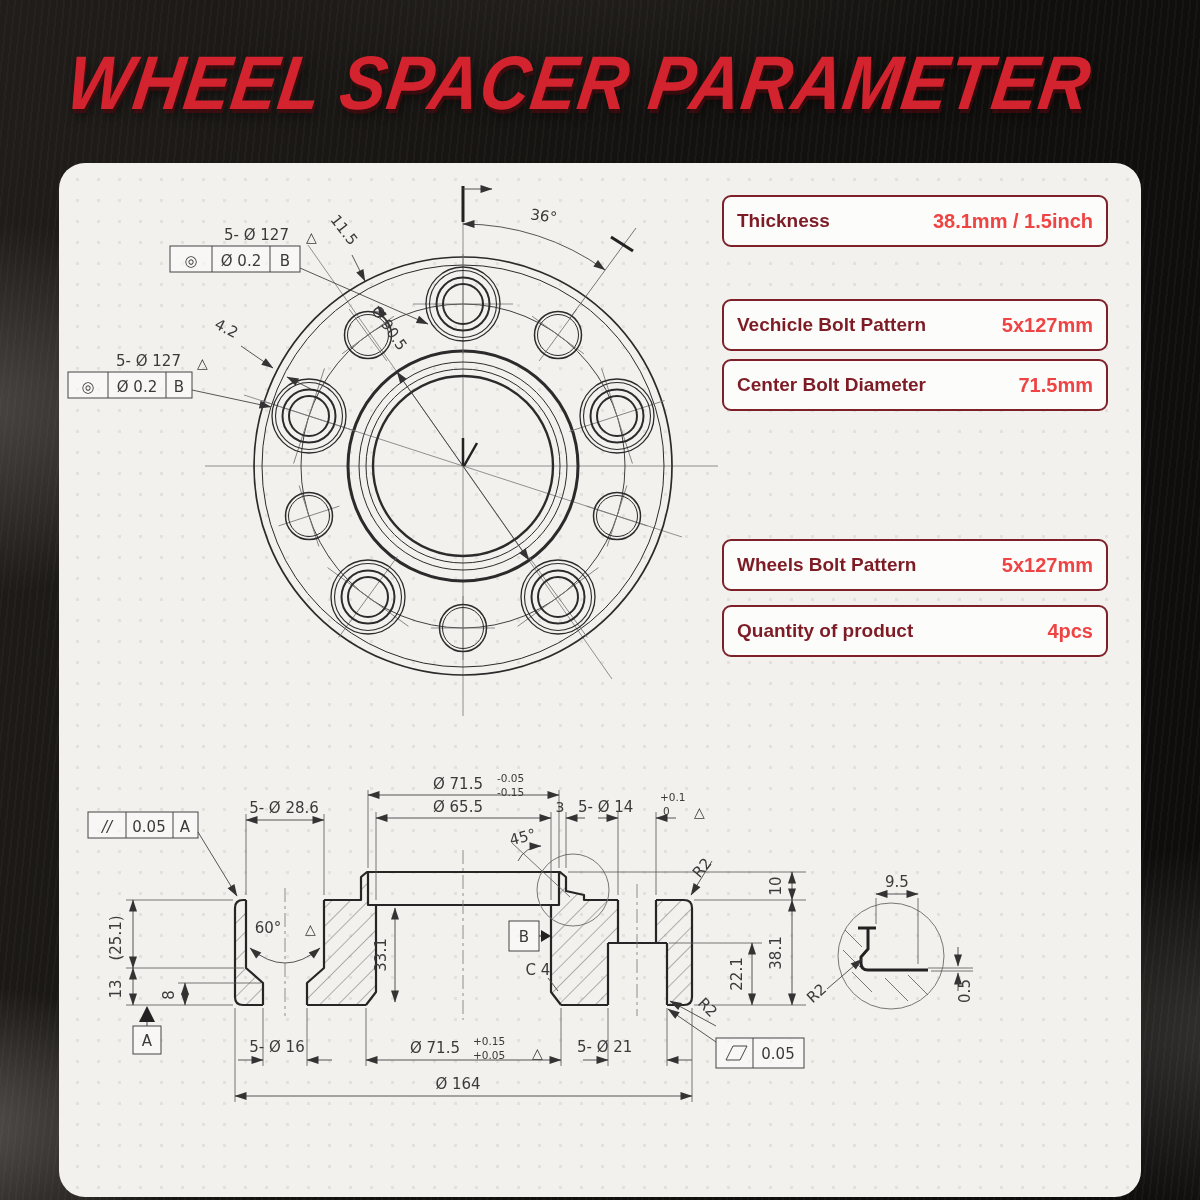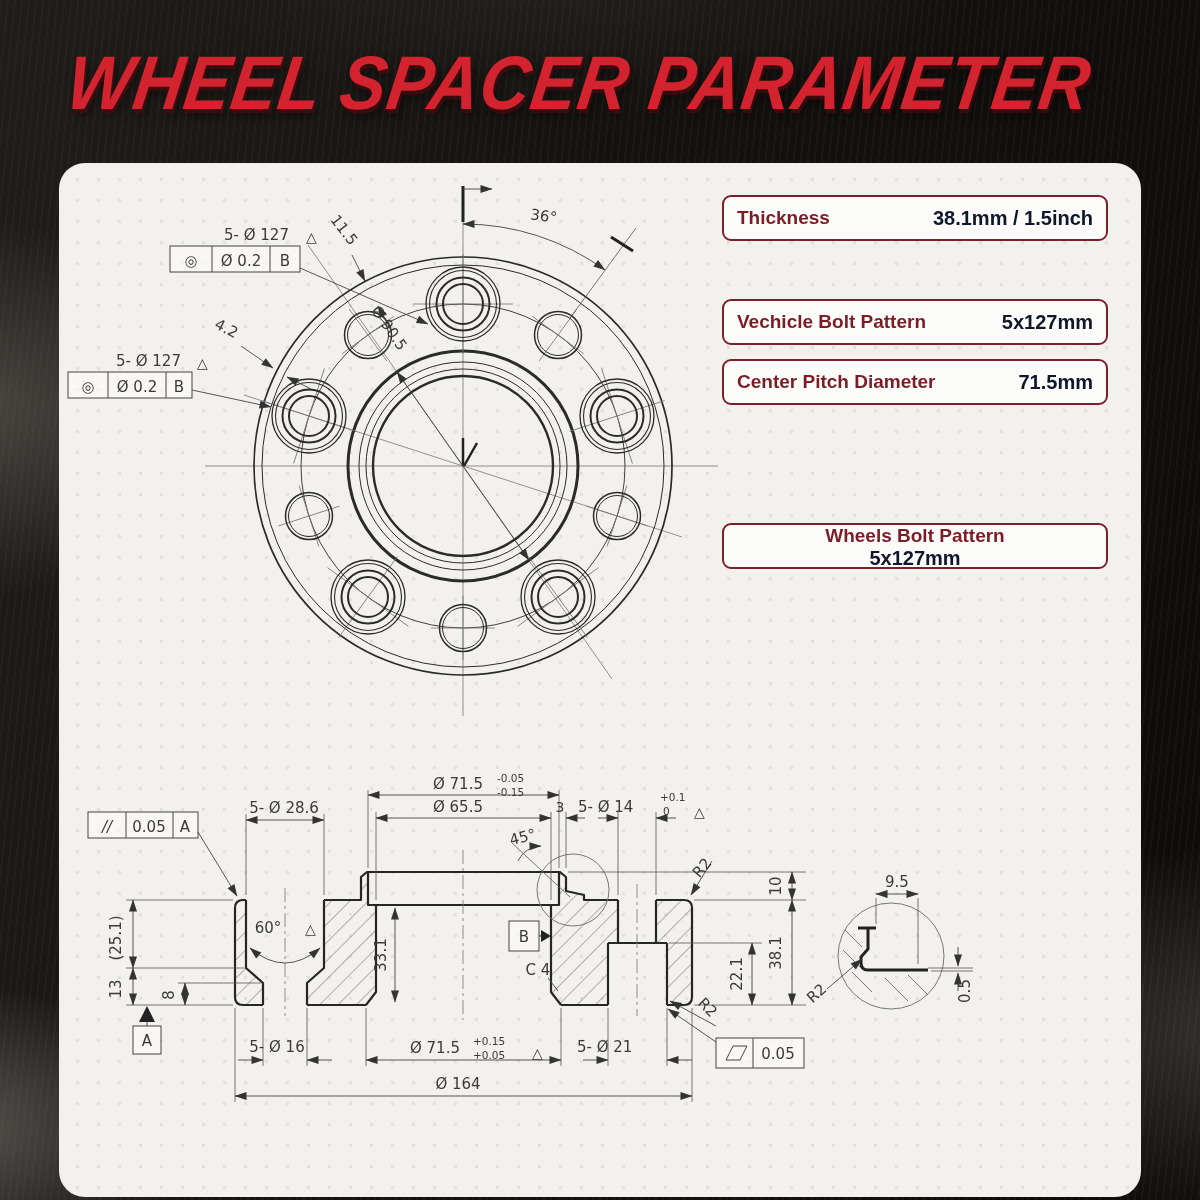--- a/index.html
+++ b/index.html
@@ -23,26 +23,26 @@
   }
   .card{
     position:absolute;left:59px;top:163px;width:1082px;height:1034px;
     background-color:#f2f1ee;border-radius:26px;
     background-image:radial-gradient(#e4e1dd 1.5px, transparent 1.7px);
     background-size:21px 21px;background-position:8px 6px;
   }
   svg.draw{position:absolute;left:0;top:0;width:1200px;height:1200px;}
   .spec-table{position:absolute;left:0;top:0;width:1200px;height:1200px;pointer-events:none;}
   .spec-row{
-    position:absolute;left:722px;width:386px;height:46px;box-sizing:border-box;
+    position:absolute;left:722px;width:386px;height:52px;box-sizing:border-box;
     border:2px solid #7e2029;border-radius:9px;background:#fcfcfb;
     display:flex;align-items:center;justify-content:space-between;padding:0 13px;
   }
   .spec-label{font-weight:bold;font-size:19px;color:#7d1c25;}
-  .spec-value{font-weight:bold;font-size:20px;color:#0f172a;}
+  .spec-value{font-weight:bold;font-size:20px;color:#ef4444;}
 
   svg text{font-family:"DejaVu Sans",sans-serif;font-size:15px;fill:#3a3a3a;}
   svg .t10{font-size:10.5px;}
   svg .t14{font-size:14px;}
   .cl{stroke:#777;stroke-width:.8;fill:none;}
   .cld{stroke:#777;stroke-width:.8;fill:none;stroke-dasharray:14 4 3 4;}
   .c{fill:none;stroke:#2b2b2b;}
   .ext{stroke:#555;stroke-width:.8;fill:none;}
   .dim{stroke:#444;stroke-width:.9;fill:none;}
   .ldr{stroke:#444;stroke-width:.9;fill:none;}
@@ -431,21 +431,25 @@
   <div class="spec-table">
       <div class="spec-row" style="top: 195px;">
         <span class="spec-label">Thickness</span>
         <span class="spec-value">38.1mm / 1.5inch</span>
       </div>
       <div class="spec-row" style="top: 277px; margin-top: 22px;">
         <span class="spec-label">Vechicle Bolt Pattern</span>
         <span class="spec-value">5x127mm</span>
       </div>
       <div class="spec-row" style="top: 359px;">
-        <span class="spec-label">Center Pitch Diameter</span>
+        <span class="spec-label">Center Bolt Diameter</span>
         <span class="spec-value">71.5mm</span>
       </div>
-      <div class="spec-row" style="top: 523px; flex-direction: column;">
+      <div class="spec-row" style="top: 539px;">
         <span class="spec-label">Wheels Bolt Pattern</span>
         <span class="spec-value">5x127mm</span>
       </div>
+      <div class="spec-row" style="top: 605px;">
+        <span class="spec-label">Quantity of product</span>
+        <span class="spec-value">4pcs</span>
+      </div>
     </div>
 </div>
 
 </body></html>

